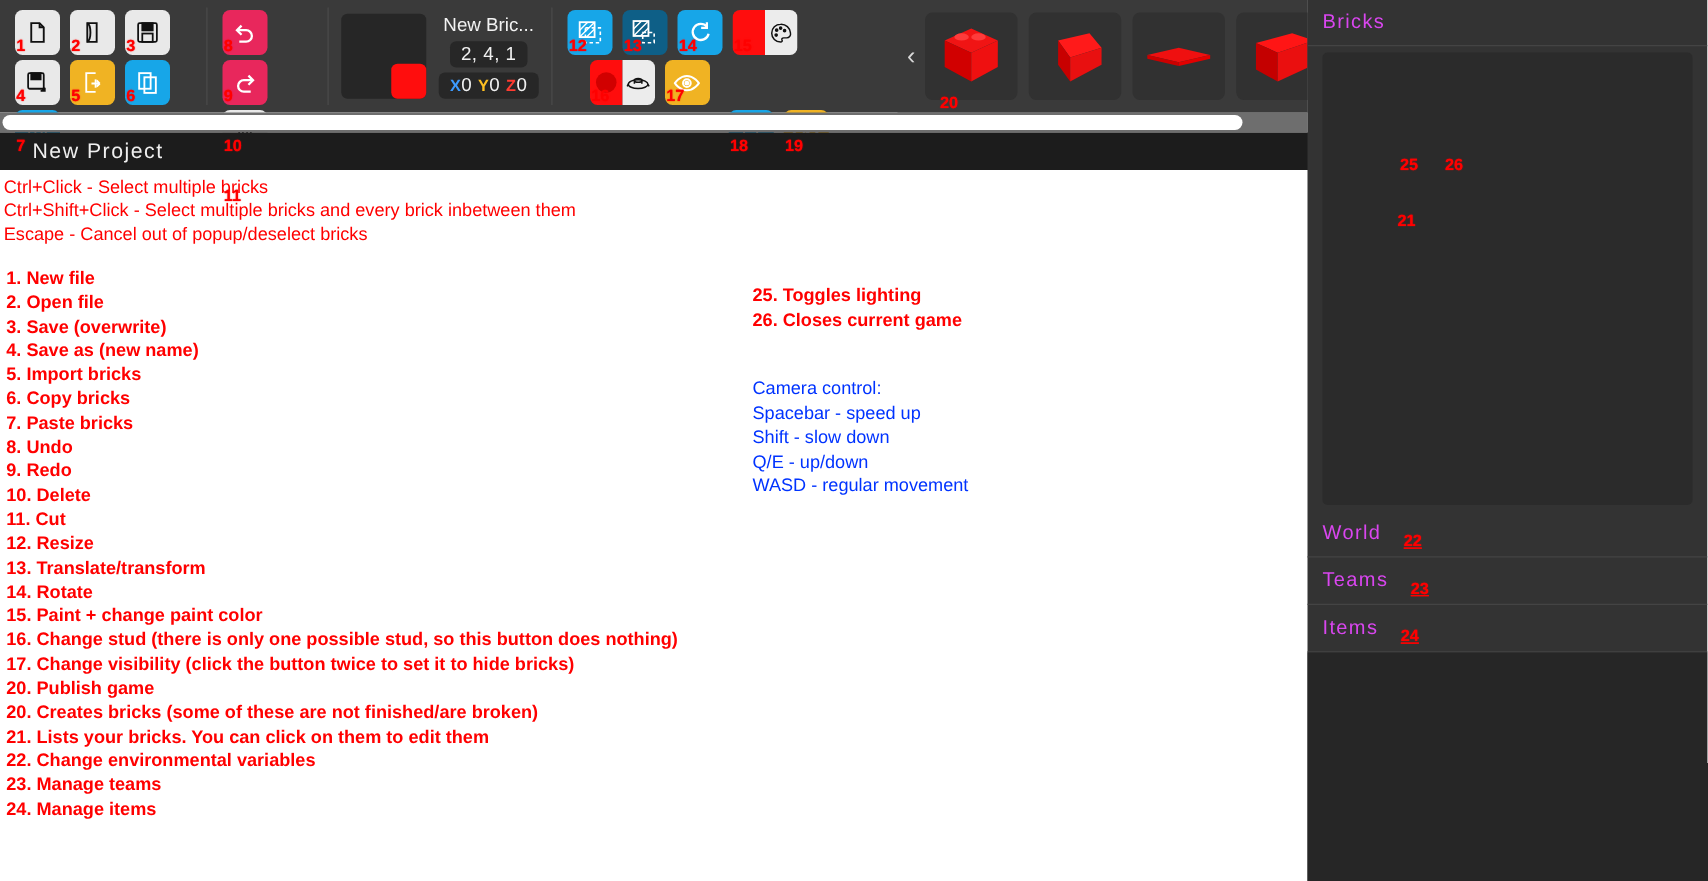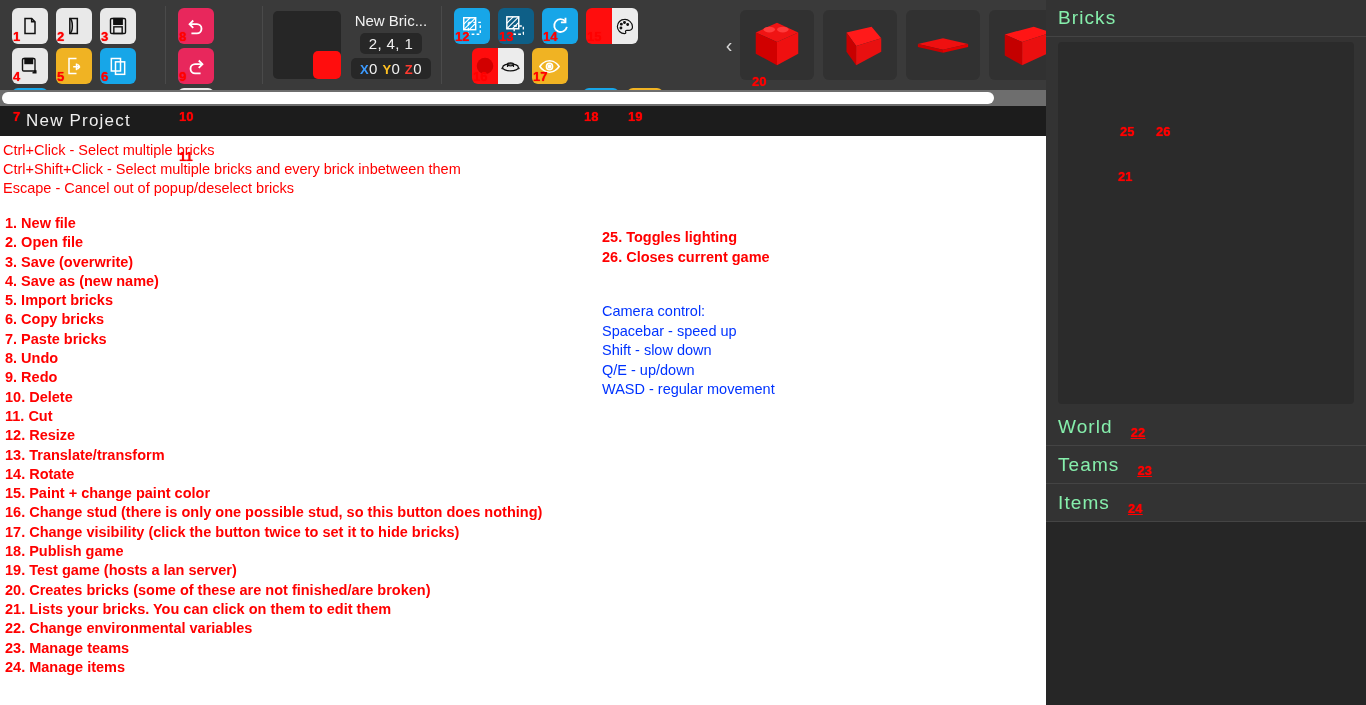--- a/index.html
+++ b/index.html
@@ -126,21 +126,21 @@
   
   .rpanel{
     position:absolute; left:1046px; top:0; width:320px; height:705px;
     background:#333333;
   }
   .rsection{
     height:38px; display:flex; align-items:center;
     border-bottom:1px solid #444; position:relative; cursor:pointer;
   }
   .rsection .lbl{
-    color:#86efac; font-size:19px; letter-spacing:1.1px; margin-left:12px;
+    color:#d946ef; font-size:16px; letter-spacing:1.1px; margin-left:12px;
   }
   .rsection .num{ position:relative; left:0; bottom:0; margin-left:18px; align-self:flex-end; margin-bottom:6px;text-decoration:underline;}
   .brickbox{
     position:absolute; left:12px; top:42px; width:296px; height:362px;
     background:#2b2b2b; border-radius:4px;
   }
   .brickbox .num{ left:60px; top:128px; }
   .rlist{ position:absolute; left:0; top:408px; width:320px; }
   .rbottom{ position:absolute; left:0; top:522px; width:320px; height:183px; background:#262626; }
 </style>
@@ -418,22 +418,21 @@
       <div>8. Undo</div>
       <div>9. Redo</div>
       <div>10. Delete</div>
       <div>11. Cut</div>
       <div>12. Resize</div>
       <div>13. Translate/transform</div>
       <div>14. Rotate</div>
       <div>15. Paint + change paint color</div>
       <div>16. Change stud (there is only one possible stud, so this button does nothing)</div>
       <div>17. Change visibility (click the button twice to set it to hide bricks)</div>
-      <div>18. Publish game</div>
-      <div>19. Test game (hosts a lan server)</div>
+      <div>20. Publish game</div>
       <div>20. Creates bricks (some of these are not finished/are broken)</div>
       <div>21. Lists your bricks. You can click on them to edit them</div>
       <div>22. Change environmental variables</div>
       <div>23. Manage teams</div>
       <div>24. Manage items</div>
     </div>
 
     <div class="rightlist">
       <div>25. Toggles lighting</div>
       <div>26. Closes current game</div>

